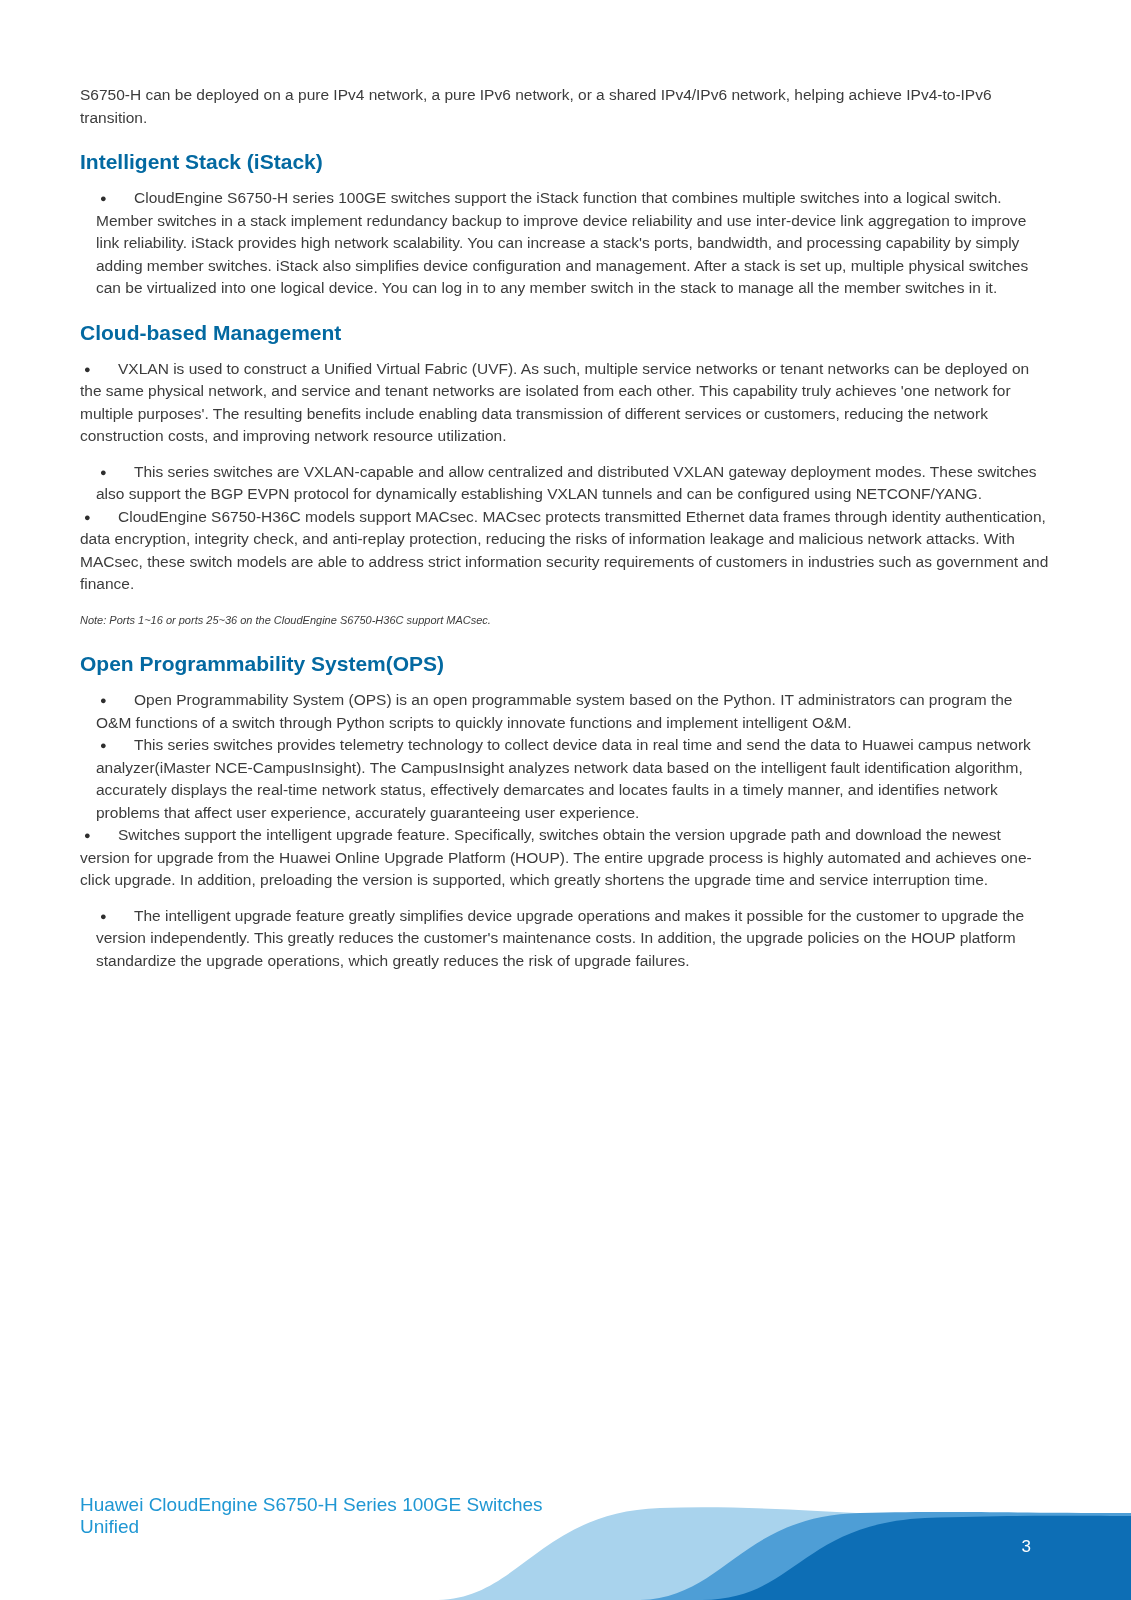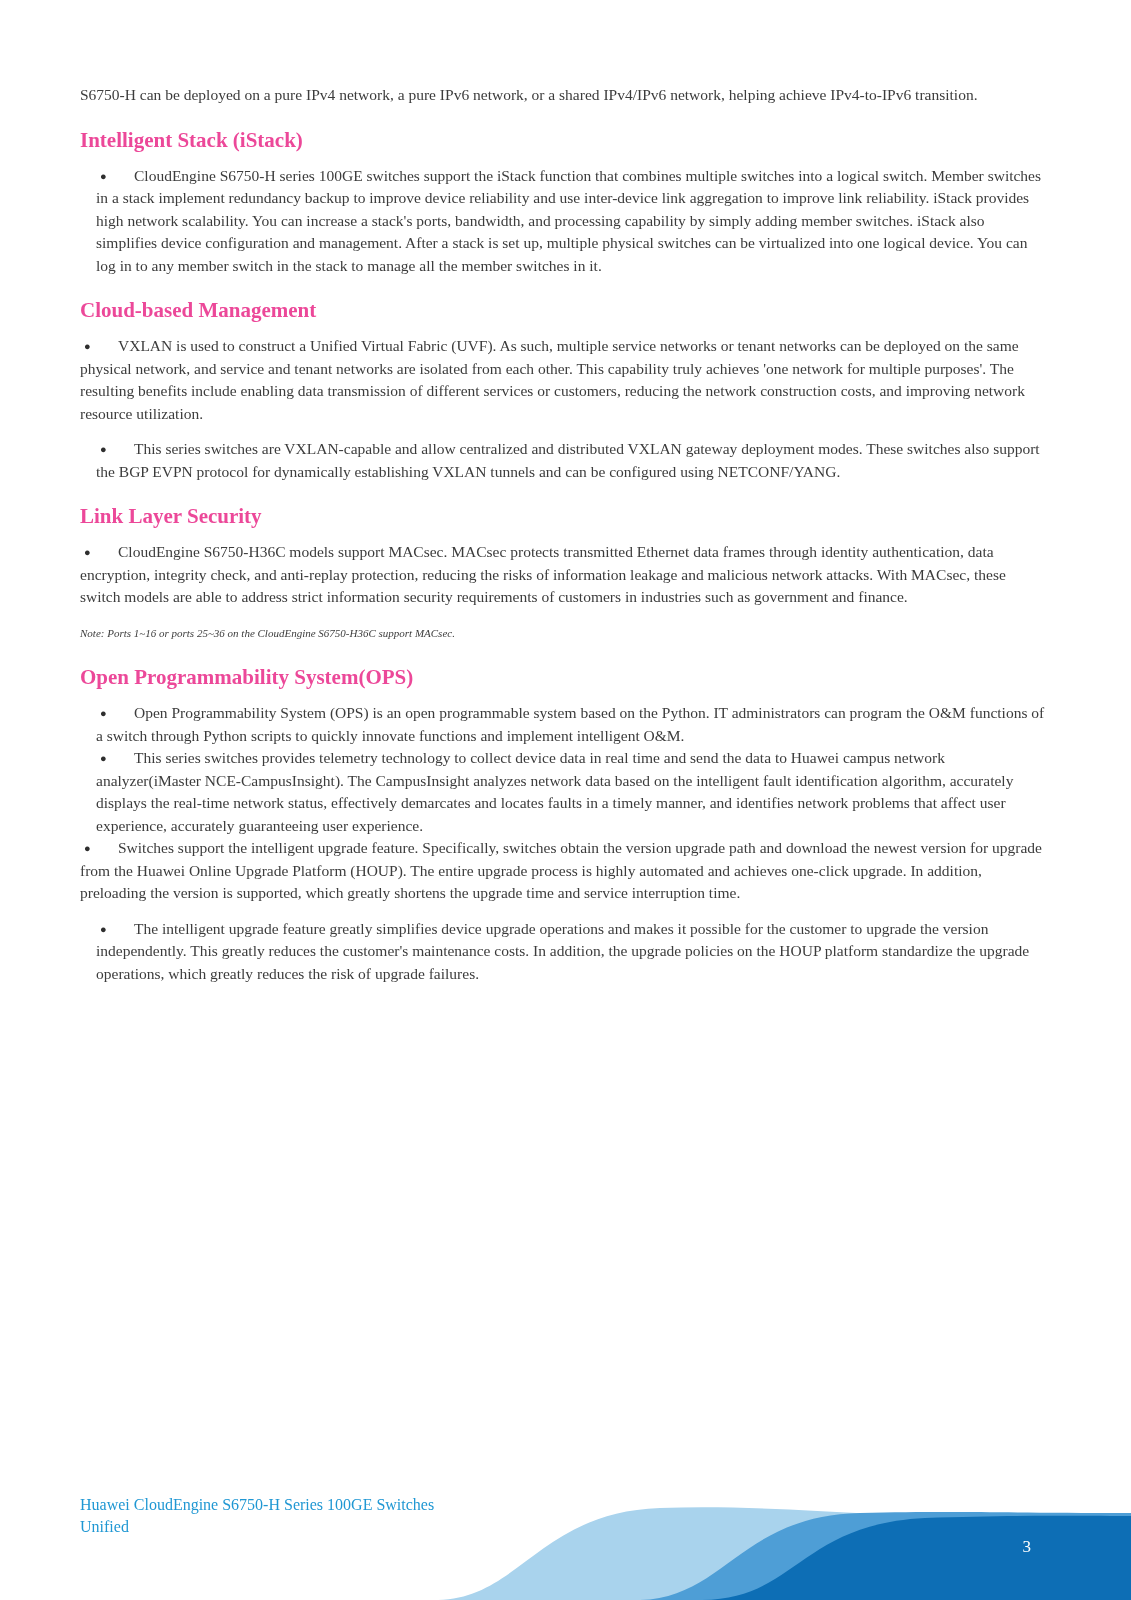--- a/index.html
+++ b/index.html
@@ -1,42 +1,42 @@
 <!DOCTYPE html>
 <html><head>
 <meta charset="utf-8">
 <style>
   html,body{margin:0;padding:0;background:#ffffff;}
   .page{
     position:relative;
     width:1131px;height:1600px;
     background:#ffffff;
     overflow:hidden;
-    font-family:Liberation Serif, serif;
+    font-family:Liberation Sans, sans-serif;
     color:#3c3c3c;
   }
   .content{
     position:absolute;
     top:0;left:0;
     width:1131px;
     padding:84px 82px 0 80px;
     box-sizing:border-box;
   }
   .intro{
     margin:0 0 0 0;
     font-size:15.5px;
     line-height:22.5px;
     color:#3c3c3c;
   }
   h2.heading{
     margin:20px 0 12px 0;
     font-size:21px;
     line-height:26px;
     font-weight:bold;
-    color:#ec4899;
+    color:#0369a1;
   }
   p.bullet-para{
     margin:0 0 13px 0;
     font-size:15.5px;
     line-height:22.5px;
     color:#3c3c3c;
   }
   p.bullet-para:last-child{margin-bottom:0;margin-left:16px;}
   .bullet{
     display:inline-block;
@@ -56,21 +56,21 @@
   }
   .footer-wave{
     position:absolute;
     left:0;bottom:0;
     width:1131px;height:100px;
     display:block;
   }
   .footer-text{
     position:absolute;
     left:80px;top:1494px;
-    font-size:16px;
+    font-size:19px;
     line-height:22px;
     color:#1f97d3;
   }
   .page-number{
     position:absolute;
     right:100px;top:1537px;
     font-size:17px;
     color:#ffffff;
     z-index:3;
   }
@@ -92,21 +92,20 @@
     <section>
       <h2 class="heading">Cloud-based Management</h2>
     </section>
 
     <section>
       <p class="bullet-para"><span class="bullet">●</span><span>VXLAN is used to construct a Unified Virtual Fabric (UVF). As such, multiple service networks or tenant networks can be deployed on the same physical network, and service and tenant networks are isolated from each other. This capability truly achieves 'one network for multiple purposes'. The resulting benefits include enabling data transmission of different services or customers, reducing the network construction costs, and improving network resource utilization.</span></p>
       <p class="bullet-para"><span class="bullet">●</span><span>This series switches are VXLAN-capable and allow centralized and distributed VXLAN gateway deployment modes. These switches also support the BGP EVPN protocol for dynamically establishing VXLAN tunnels and can be configured using NETCONF/YANG.</span></p>
     </section>
 
     <section>
-      <h2 class="heading">Link Layer Security</h2>
       <p class="bullet-para"><span class="bullet">●</span><span>CloudEngine S6750-H36C models support MACsec. MACsec protects transmitted Ethernet data frames through identity authentication, data encryption, integrity check, and anti-replay protection, reducing the risks of information leakage and malicious network attacks. With MACsec, these switch models are able to address strict information security requirements of customers in industries such as government and finance.</span></p>
       <p class="note">Note: Ports 1~16 or ports 25~36 on the CloudEngine S6750-H36C support MACsec.</p>
     </section>
 
     <section>
       <h2 class="heading">Open Programmability System(OPS)</h2>
       <p class="bullet-para"><span class="bullet">●</span><span>Open Programmability System (OPS) is an open programmable system based on the Python. IT administrators can program the O&amp;M functions of a switch through Python scripts to quickly innovate functions and implement intelligent O&amp;M.</span></p>
     </section>
 
     <section>

